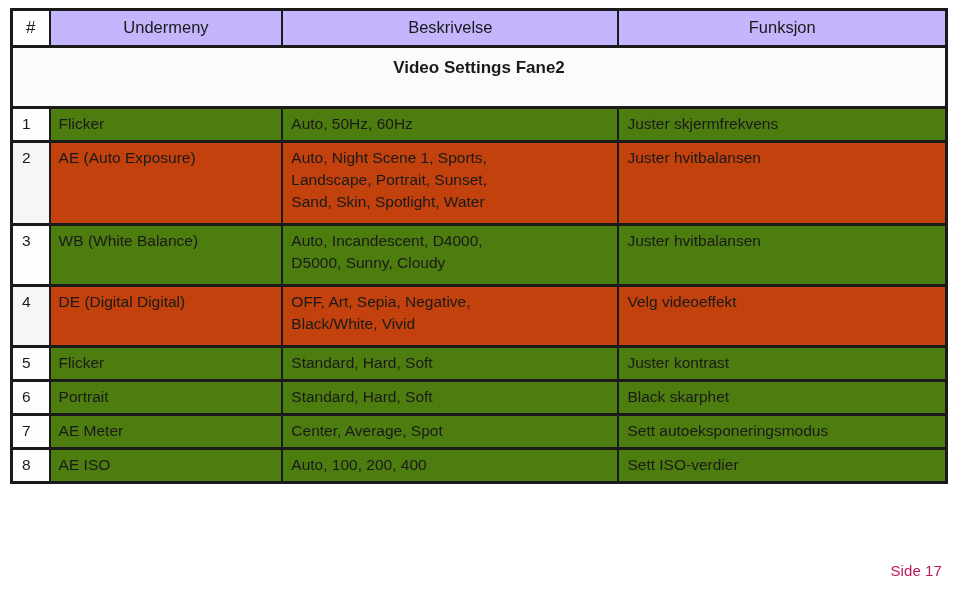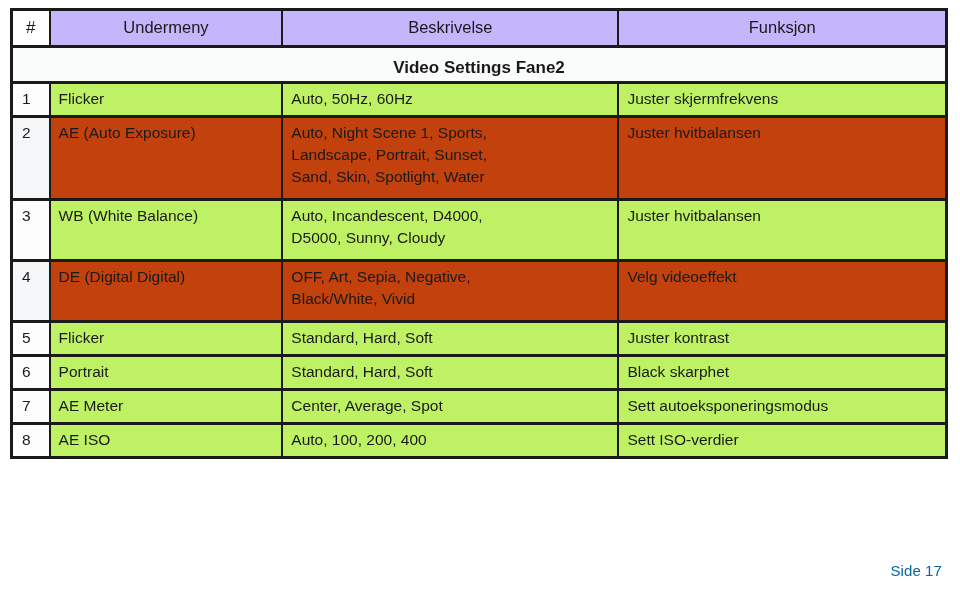--- a/index.html
+++ b/index.html
@@ -46,21 +46,21 @@
 
   table.spec th,
   table.spec td {
     border: 2px solid #1a1a1a;
     padding: 3px 8px;
     font-size: 15.5px;
     line-height: 1.42;
     vertical-align: top;
     text-align: left;
     font-weight: normal;
-    background: #bef264;
+    background: #4d7c0f;
   }
 
   
   tr.head-row th {
     text-align: center;
     font-size: 16.5px;
     background: #c4b5fd;
     padding-top: 5px;
     padding-bottom: 5px;
     vertical-align: middle;
@@ -71,21 +71,21 @@
     font-size: 17px;
   }
 
   
   tr.section-row td {
     text-align: center;
     font-weight: bold;
     font-size: 17px;
     background: #fafbfb;
     padding-top: 8px;
-    padding-bottom: 1px;
+    padding-bottom: 26px;
     border-bottom-width: 3px;
     vertical-align: middle;
   }
 
   
   tr.data-row td {
     padding-top: 4px;
     padding-bottom: 5px;
     border-top-width: 3px;
     border-bottom-width: 3px;
@@ -110,21 +110,21 @@
   tr.data-row.tall td {
     padding-bottom: 10px;
   }
 
   
   .footer {
     position: absolute;
     right: 18px;
     bottom: 16px;
     font-size: 15px;
-    color: #0369a1;
+    color: #be185d;
     letter-spacing: 0.1px;
   }
 </style>
 </head>
 <body>
 
 <div class="page">
 
   <div class="table-wrap">
     <table class="spec">

